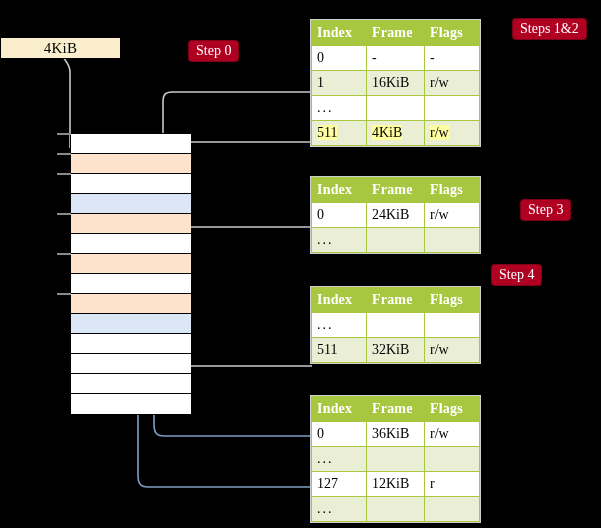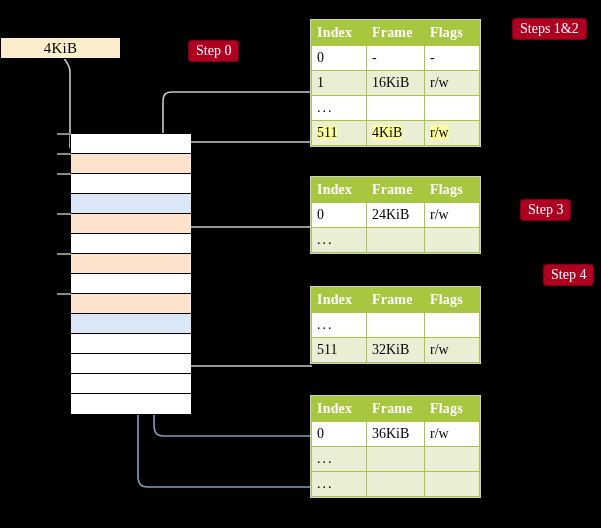--- a/index.html
+++ b/index.html
@@ -133,21 +133,21 @@
 
   <div class="badge" style="left:189px;top:41px;text-align:center;">
     <span>Step 0</span>
   </div>
   <div class="badge" style="left:513px;top:19px;">
     <span>Steps 1&amp;2</span>
   </div>
   <div class="badge" style="left:521px;top:158px;margin-top:42px;">
     <span>Step 3</span>
   </div>
-  <div class="badge" style="left:544px;top:265px;">
+  <div class="badge" style="left:492px;top:265px;">
     <span>Step 4</span>
   </div>
 
   <div id="memcol">
     <div class="memrow plain" style="top:0px;"></div>
     <div class="memrow peach" style="top:20px;"></div>
     <div class="memrow plain" style="top:40px;"></div>
     <div class="memrow blue" style="top:60px;"></div>
     <div class="memrow peach" style="top:80px;"></div>
     <div class="memrow plain" style="top:100px;"></div>
@@ -248,20 +248,25 @@
     <tr class="norm">
       <td>0</td>
       <td>36KiB</td>
       <td>r/w</td>
     </tr>
     <tr class="alt">
       <td class="dots">...</td>
       <td></td>
       <td></td>
     </tr>
+    <tr class="norm">
+      <td>127</td>
+      <td>12KiB</td>
+      <td>r</td>
+    </tr>
     <tr class="alt">
       <td class="dots">...</td>
       <td></td>
       <td></td>
     </tr>
   </tbody>
     </table>
 
 </div>
 

